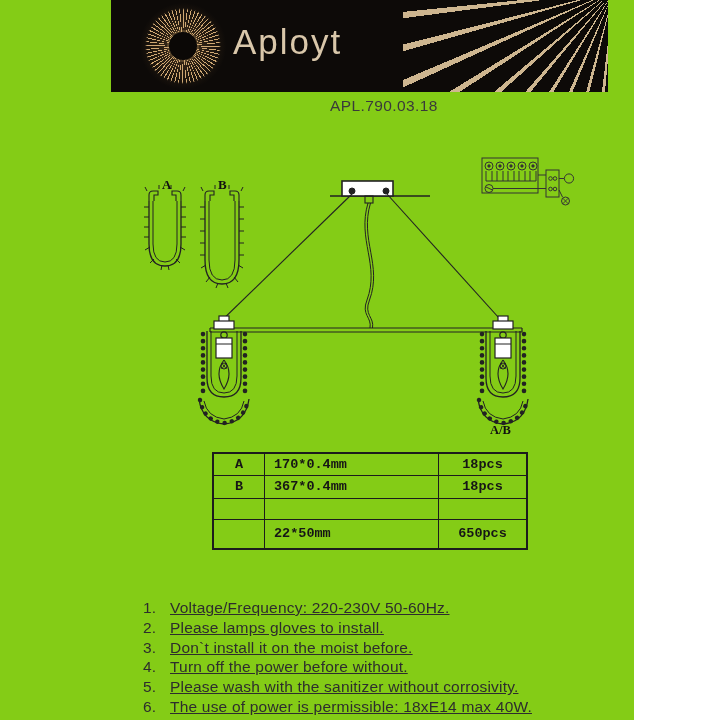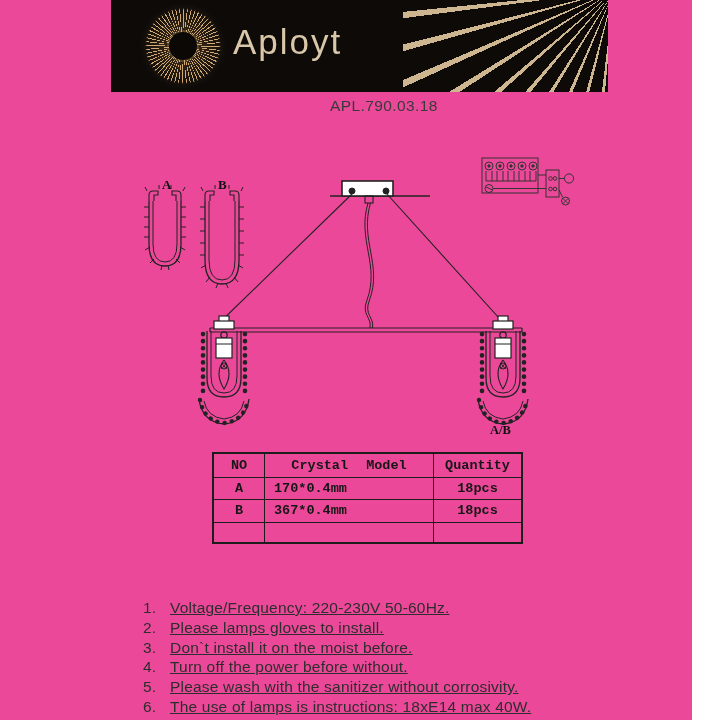--- a/index.html
+++ b/index.html
@@ -1,17 +1,17 @@
 <!DOCTYPE html>
 <html><head>
 <meta charset="utf-8">
 <style>
   html,body{margin:0;padding:0;background:#ffffff;}
   .page{
-    position:relative;width:692px;height:720px;background:#ec4899;
+    position:relative;width:634px;height:720px;background:#84cc16;
     font-family:"Liberation Sans",sans-serif;overflow:hidden;
   }
   
   .banner{
     position:absolute;left:111px;top:0;width:497px;height:92px;
     background:#0d0a08;overflow:hidden;
   }
   .starburst-wrap{position:absolute;left:33px;top:7px;width:78px;height:78px;}
   .starburst-glow{
     position:absolute;inset:-8px;border-radius:50%;
@@ -199,40 +199,40 @@
       <line x1="449" y1="33.5" x2="454" y2="33.5"></line>
       <circle cx="459" cy="33.5" r="4.6"></circle>
       <line x1="449" y1="45" x2="452.5" y2="52"></line>
       <circle cx="455.5" cy="56" r="4"></circle>
       <path d="M452.8,53.2 L458.2,58.8 M458.2,53.2 L452.8,58.8" stroke-width=".9"></path>
     </g>
   </svg>
 
   <table class="parts-table">
     <tbody>
-        <tr class="row-hd">
-      <th class="col-no">NO</th>
-      <th class="col-model-hd">Crystal Model</th>
-      <th class="col-qty">Quantity</th>
-    </tr>
     <tr class="row-a">
       <td class="col-no">A</td>
       <td class="col-model">170*0.4mm</td>
       <td class="col-qty">18pcs</td>
     </tr>
     <tr class="row-b">
       <td class="col-no">B</td>
       <td class="col-model">367*0.4mm</td>
       <td class="col-qty">18pcs</td>
     </tr>
     <tr class="row-empty">
       <td class="col-no"></td>
       <td class="col-model"></td>
       <td class="col-qty"></td>
     </tr>
+    <tr class="row-last">
+      <td class="col-no"></td>
+      <td class="col-model">22*50mm</td>
+      <td class="col-qty">650pcs</td>
+    </tr>
   </tbody>
     </table>
 
   <div class="instructions">
     <div class="instr-row">
       <span class="instr-num">1.</span>
       <span class="instr-text">Voltage/Frequency: 220-230V 50-60Hz.</span>
     </div>
     <div class="instr-row">
       <span class="instr-num">2.</span>
@@ -245,17 +245,17 @@
     <div class="instr-row">
       <span class="instr-num">4.</span>
       <span class="instr-text">Turn off the power before without.</span>
     </div>
     <div class="instr-row">
       <span class="instr-num">5.</span>
       <span class="instr-text">Please wash with the sanitizer without corrosivity.</span>
     </div>
     <div class="instr-row">
       <span class="instr-num">6.</span>
-      <span class="instr-text">The use of lamps is instructions: 18xE14 max 40W.</span>
+      <span class="instr-text">The use of power is permissible: 18xE14 max 40W.</span>
     </div>
   </div>
 
 </div>
 
 </body></html>

